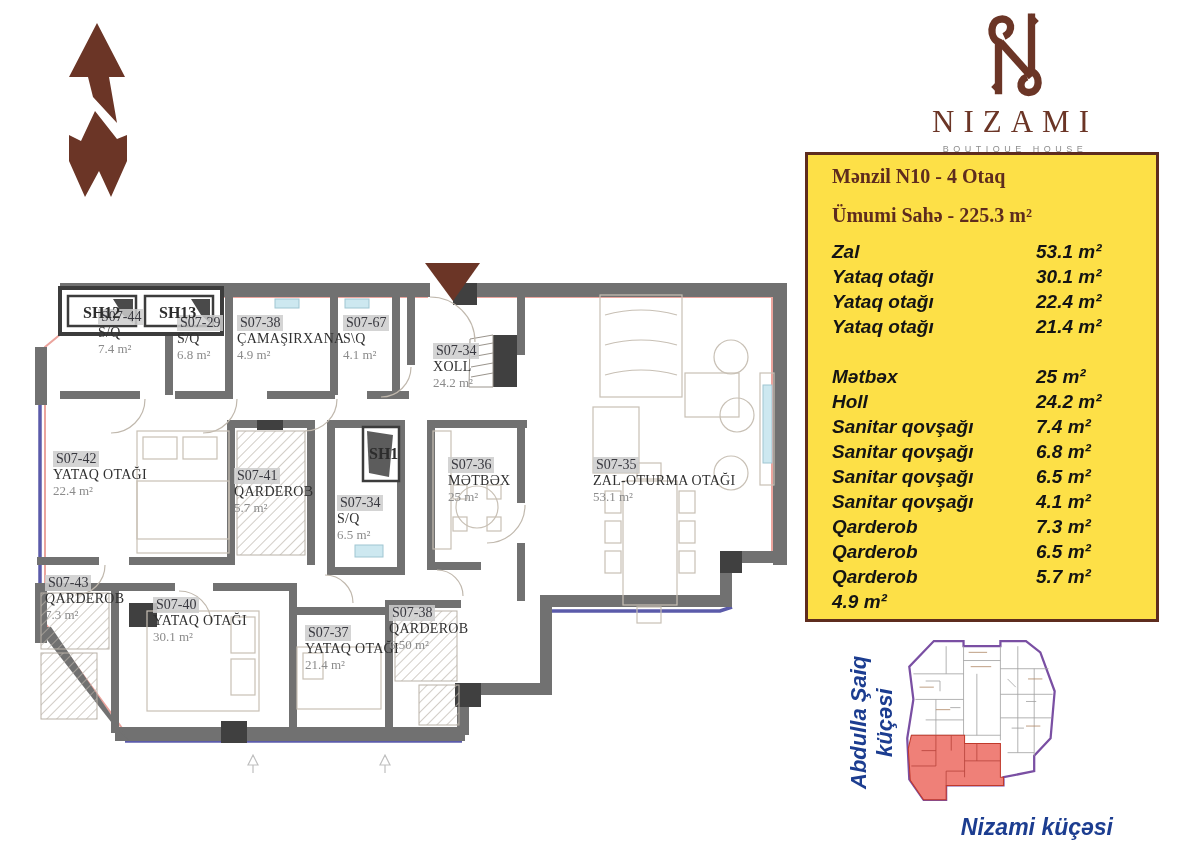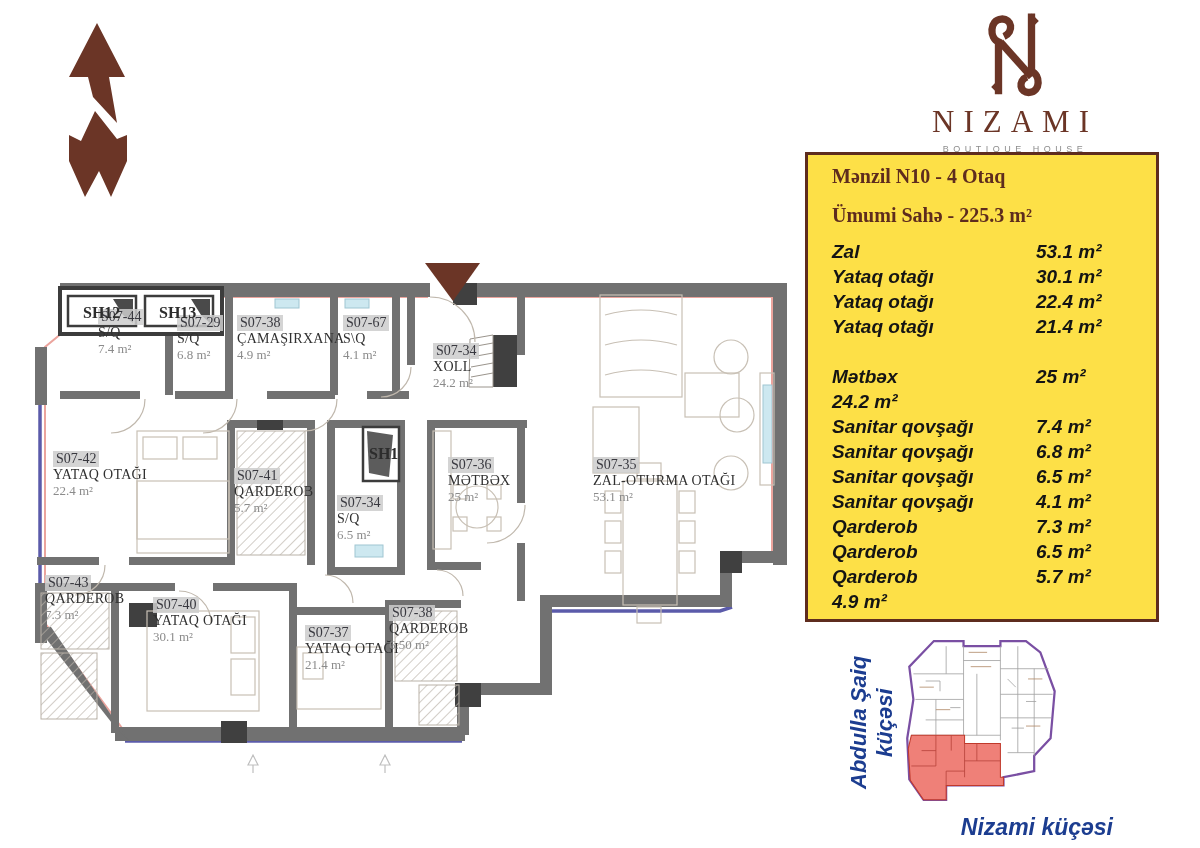--- a/index.html
+++ b/index.html
@@ -342,20 +342,21 @@
     <div class="row">
         <span class="rl">Yataq otağı</span>
         <span class="rv">21.4 m²</span>
       </div>
     <div class="row spacer"></div>
     <div class="row">
         <span class="rl">Mətbəx</span>
         <span class="rv">25 m²</span>
       </div>
     <div class="row">
+        <span class="rl">Holl</span>
         <span class="rv">24.2 m²</span>
       </div>
     <div class="row">
         <span class="rl">Sanitar qovşağı</span>
         <span class="rv">7.4 m²</span>
       </div>
     <div class="row">
         <span class="rl">Sanitar qovşağı</span>
         <span class="rv">6.8 m²</span>
       </div>

